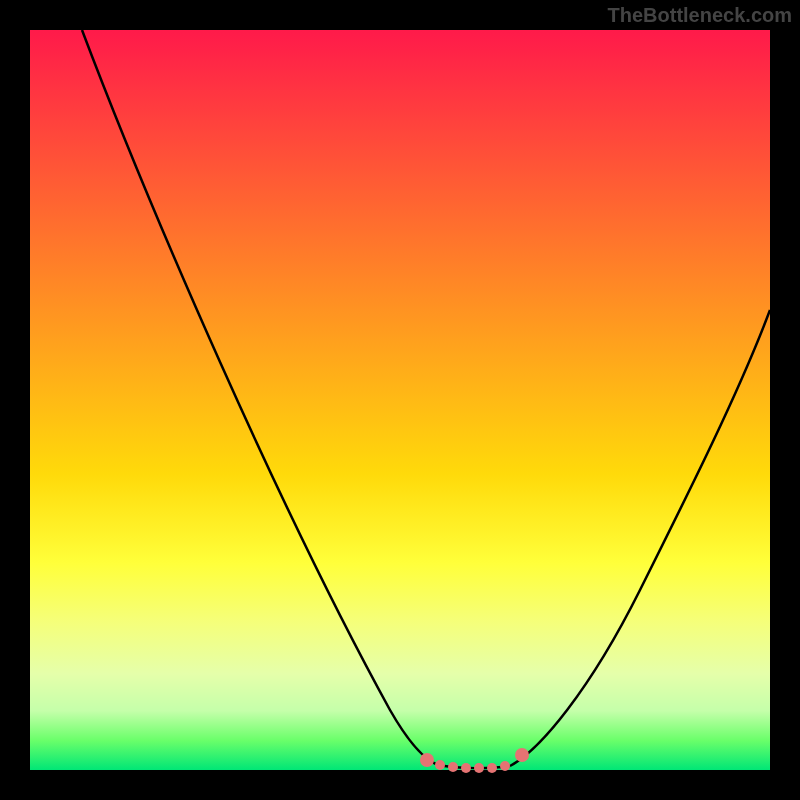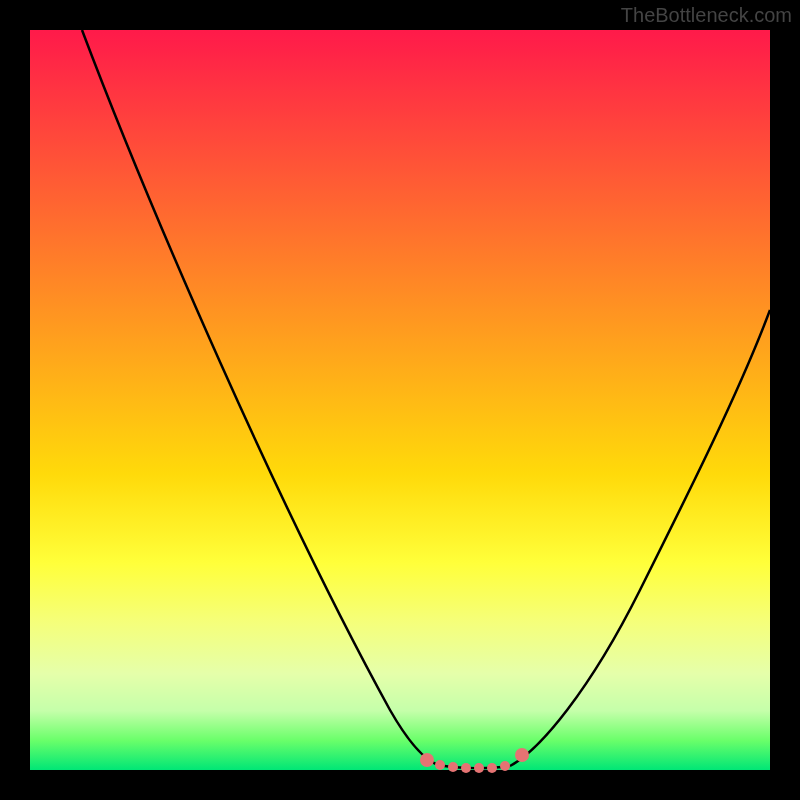--- a/index.html
+++ b/index.html
@@ -10,21 +10,21 @@
     background: #000;
     position: relative;
     font-family: Arial, sans-serif;
   }
   .watermark {
     position: absolute;
     top: 4px;
     right: 8px;
     color: #444;
     font-size: 20px;
-    font-weight: normal;
+    font-weight: bold;
     z-index: 10;
   }
   .plot-area {
     position: absolute;
     left: 30px;
     top: 30px;
     width: 740px;
     height: 740px;
     background: linear-gradient(to bottom,
       #ff1a4a 0%,

